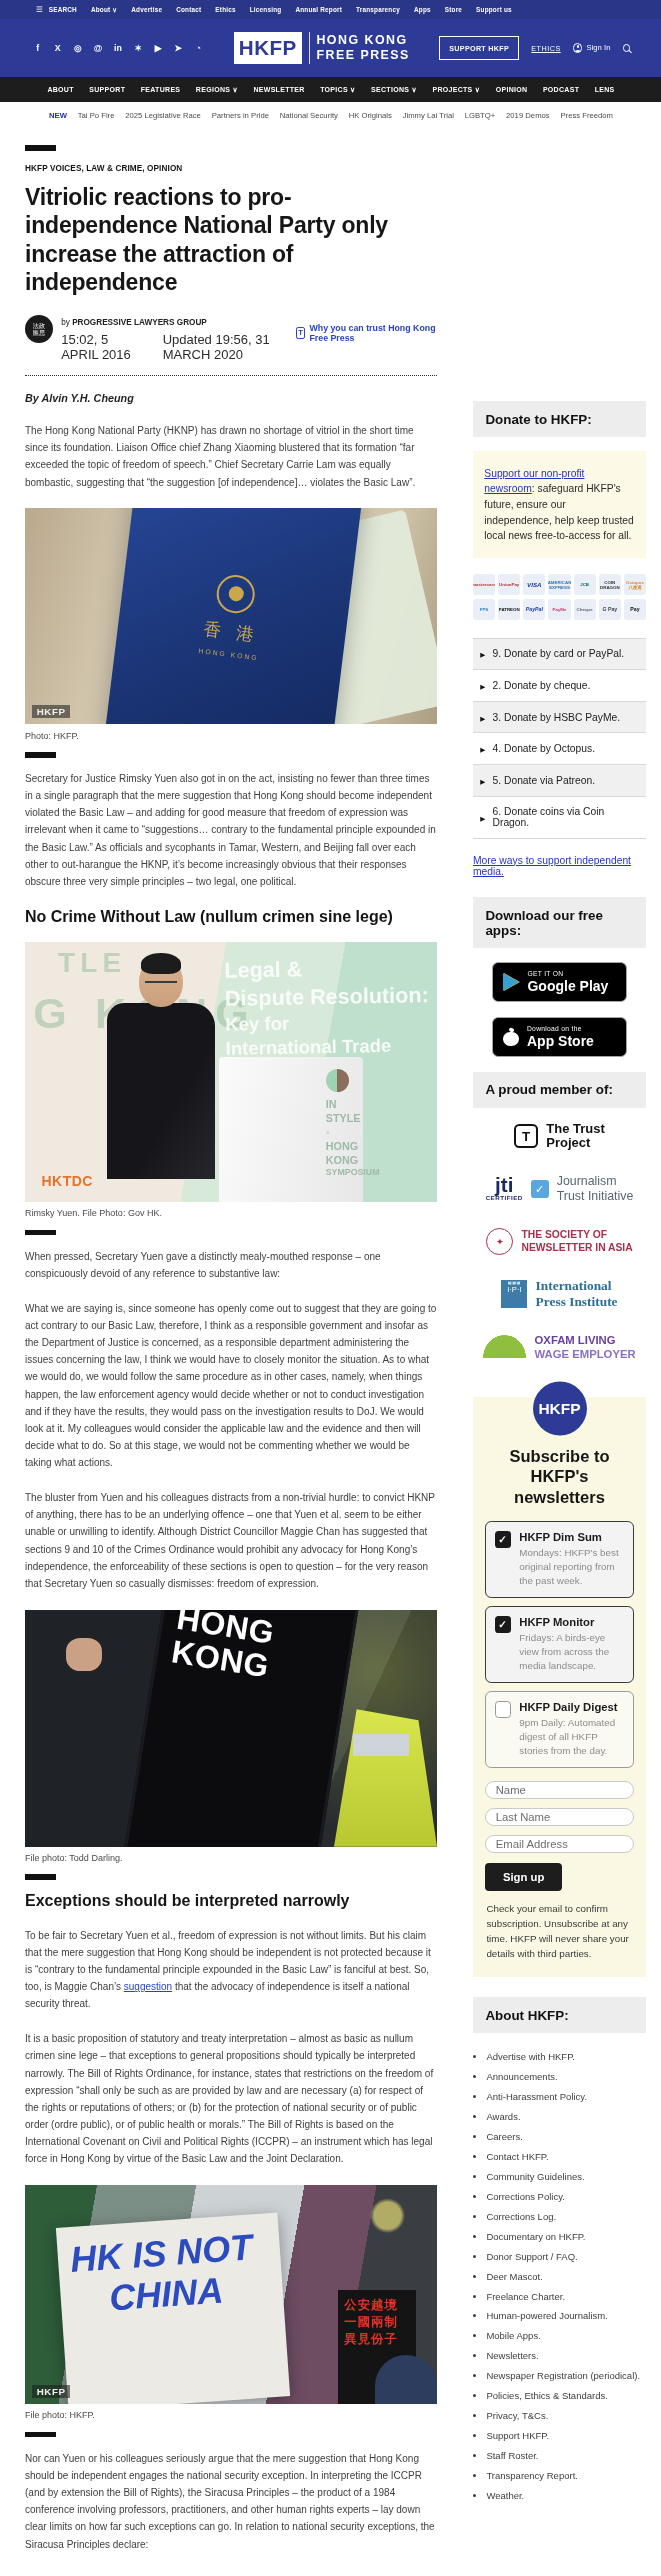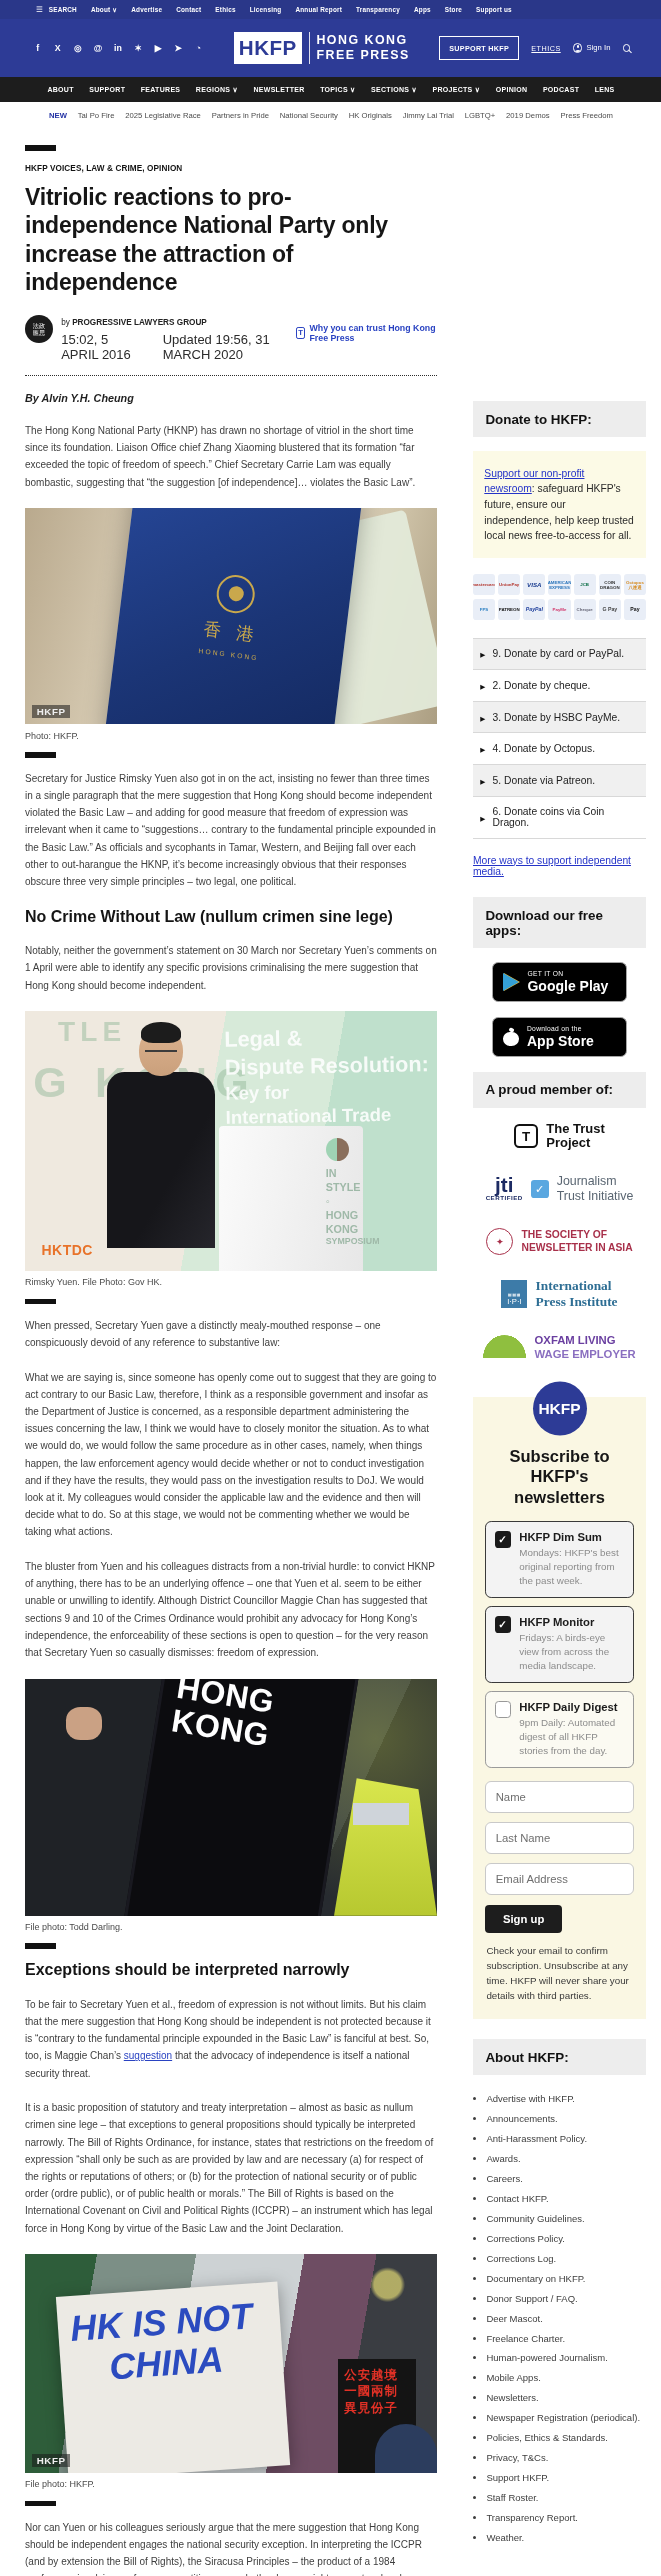--- a/index.html
+++ b/index.html
@@ -136,39 +136,39 @@
   .members { margin-bottom:8.2px; }
   .member { display:flex; align-items:center; justify-content:center; gap:8.2px; margin:0 0 23px; }
   .tp-box { width:24px; height:24px; border:2.1px solid #111; border-radius:5.2px; color:#111; font-weight:900; font-size:13.4px; display:flex; align-items:center; justify-content:center; }
   .tp-text { font-size:13px; font-weight:800; color:#111; line-height:1.1; }
   .jti-abbr { color:#1d2b63; font-weight:900; font-size:20.6px; line-height:.8; text-align:center; }
   .jti-cert { color:#1d2b63; font-size:6.2px; font-weight:bold; letter-spacing:0.5px; }
   .jti-check { width:17.5px; height:17.5px; background:#5aa7e0; border-radius:3.1px; color:#fff; font-size:11.3px; display:flex; align-items:center; justify-content:center; }
   .jti-name { color:#5a6672; font-size:12.4px; line-height:1.25; }
   .sopa-seal { width:27px; height:27px; border:1.5px solid #a8304a; border-radius:50%; display:flex; align-items:center; justify-content:center; color:#a8304a; font-size:9.3px; }
   .sopa-text { color:#a8304a; font-weight:800; font-size:10.3px; line-height:1.3; }
-  .ipi-box { width:26px; height:28px; background:#3d7ba8; color:#fff; font-size:7.7px; display:flex; flex-direction:column; align-items:center; justify-content:flex-end; padding-bottom:2.1px; }
+  .ipi-box { width:26px; height:28px; background:#3d7ba8; color:#fff; font-size:7.7px; display:flex; flex-direction:column; align-items:center; padding-bottom:2.1px; }
   .ipi-box span { font-size:4.1px; letter-spacing:0.5px; }
   .ipi-text { color:#2e6e94; font-weight:bold; font-size:13.4px; line-height:1.2; font-family:"Liberation Serif", serif; }
   .oxfam-logo { width:43px; height:23px; background:radial-gradient(ellipse at 50% 100%, #8fbf3f 0 70%, transparent 71%); border-radius:50% 50% 0 0; }
   .oxfam-text { font-weight:800; font-size:11.3px; line-height:1.25; color:#6a3fa0; }
   .oxfam-text span { color:#8a6fc0; font-weight:bold; }
 
   .nl-box { background:#faf7e3; padding:0 12.4px 15.5px; margin:36px 0 20.6px; }
   .nl-logo { width:54px; height:54px; background:#2d3b96; border-radius:50%; color:#fff; font-weight:900; font-size:15.5px; display:flex; align-items:center; justify-content:center; margin:0 auto; transform:translateY(-15.5px); }
   .nl-title { text-align:center; font-size:16.5px; font-weight:800; color:#161616; line-height:1.25; margin:-5.2px 0 13.4px; }
   .nl-card { border:1px solid #3a3a3a; border-radius:6.2px; background:#f3f3f3; padding:9.3px 8.2px; display:flex; gap:8.2px; margin-bottom:8.2px; }
   .nl-card.unchecked { background:#fbfaf2; border-color:#9a9a9a; }
   .cb { width:16.5px; height:16.5px; border-radius:3.6px; background:#1a1a1a; flex:0 0 16.5px; position:relative; }
   .cb::after { content:"✓"; color:#fff; font-size:10.3px; font-weight:bold; position:absolute; left:3.6px; top:1.5px; }
   .cb.off { background:#fff; border:1px solid #999; }
   .cb.off::after { content:""; }
   .nl-name { font-size:11.3px; font-weight:800; color:#1c1c1c; margin-bottom:3.1px; }
   .nl-desc { font-size:9.8px; color:#8c8c8c; line-height:1.4; }
-  .nl-input { width:100%; height:32px; border:1px solid #c9c9c9; border-radius:6px; background:#fff; font-size:11.3px; color:#333; padding:0 9.3px; margin:4.6px 0; font-family:"Liberation Sans", sans-serif; }
+  .nl-input { width:100%; height:18px; border:1px solid #c9c9c9; border-radius:11px; background:#fff; font-size:11.3px; color:#333; padding:0 9.3px; margin:4.6px 0; font-family:"Liberation Sans", sans-serif; }
   .nl-input::placeholder { color:#6f6f6f; }
   .signup-btn { background:#1d1d1d; color:#fff; font-size:11.3px; font-weight:bold; border:none; border-radius:4.1px; padding:8.2px 17.5px; margin:5.2px 0 11.3px; }
   .nl-disc { font-size:9.8px; color:#3a3a3a; line-height:1.5; padding-left:1px; }
 
   .about-list { list-style:disc; padding-left:13.4px; margin:3.1px 0 23px; }
   .about-list li { font-size:9.5px; color:#3e3e3e; line-height:2.1; }
   .about-list a { color:#3e3e3e; text-decoration:none; }
 </style>
 </head>
 <body>
@@ -301,21 +301,20 @@
           <div class="pp-en">HONG KONG</div>
         </div>
         <span class="watermark">HKFP</span>
       </figure>
       <div class="caption">Photo: HKFP.</div>
       <div class="dash"></div>
 
       <p class="body">Secretary for Justice Rimsky Yuen also got in on the act, insisting no fewer than three times in a single paragraph that the mere suggestion that Hong Kong should become independent violated the Basic Law – and adding for good measure that freedom of expression was irrelevant when it came to “suggestions… contrary to the fundamental principle expounded in the Basic Law.”  As officials and sycophants in Tamar, Western, and Beijing fall over each other to out-harangue the HKNP, it’s become increasingly obvious that their responses obscure three very simple principles – two legal, one political.</p>
 
       <h2 class="section">No Crime Without Law (nullum crimen sine lege)</h2>
-      <p class="body">Notably, neither the government’s statement on 30 March nor Secretary Yuen’s comments on 1 April were able to identify any specific provisions criminalising the mere suggestion that Hong Kong should become independent.</p>
 
       <figure class="photo2">
         <div class="ghost ghost1">TLE ◦</div>
         <div class="ghost ghost2">G KONG</div>
         <div class="board">
           <div>Legal &amp;</div>
           <div>Dispute Resolution:</div>
           <div>Key for</div>
           <div>International Trade</div>
         </div>

